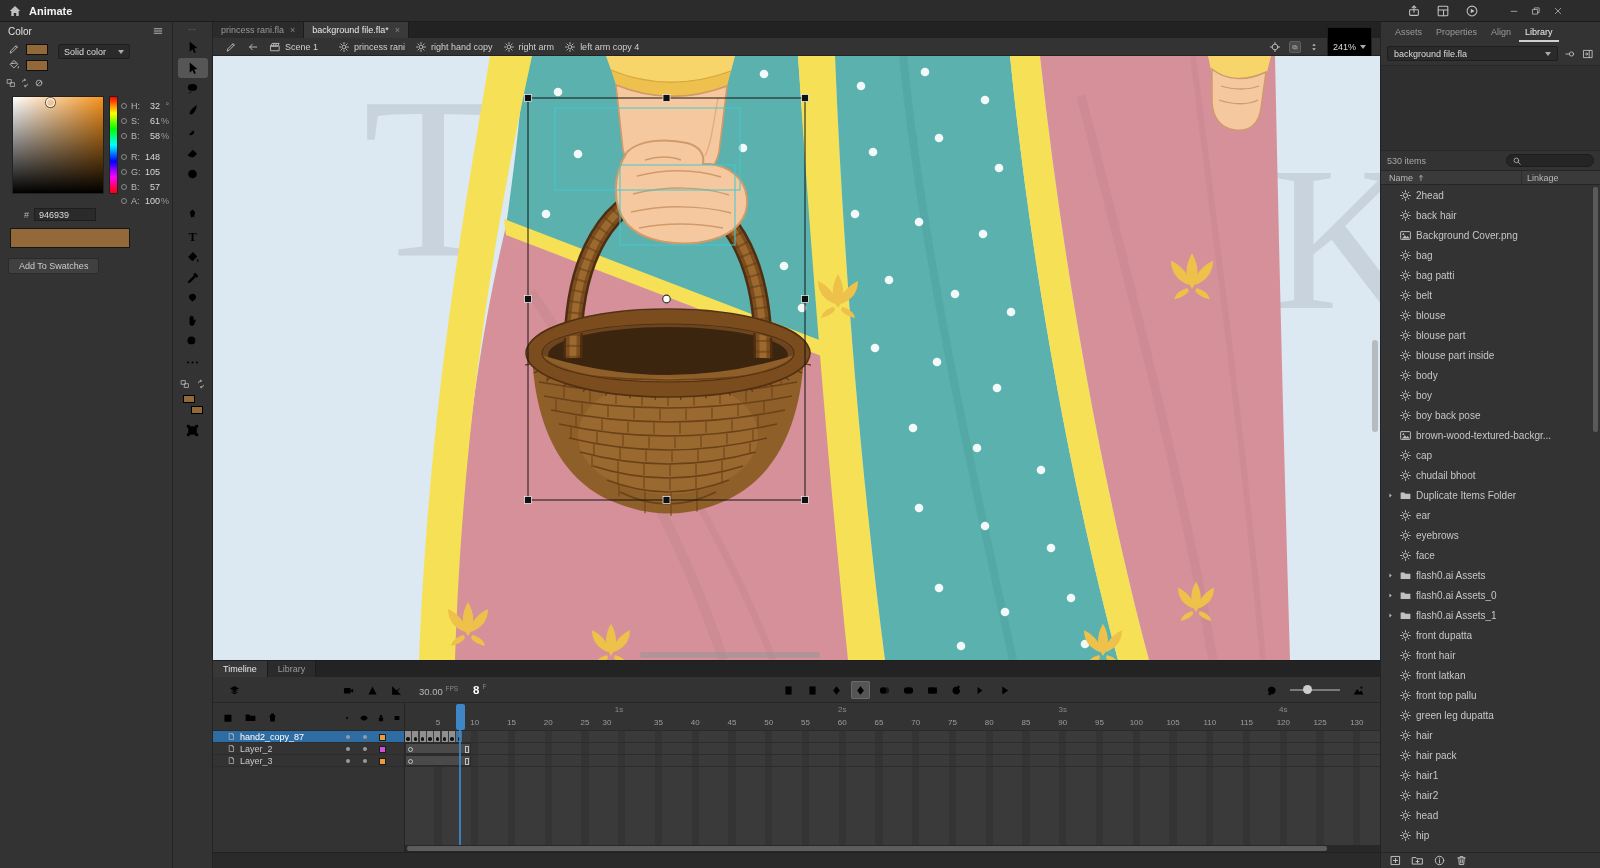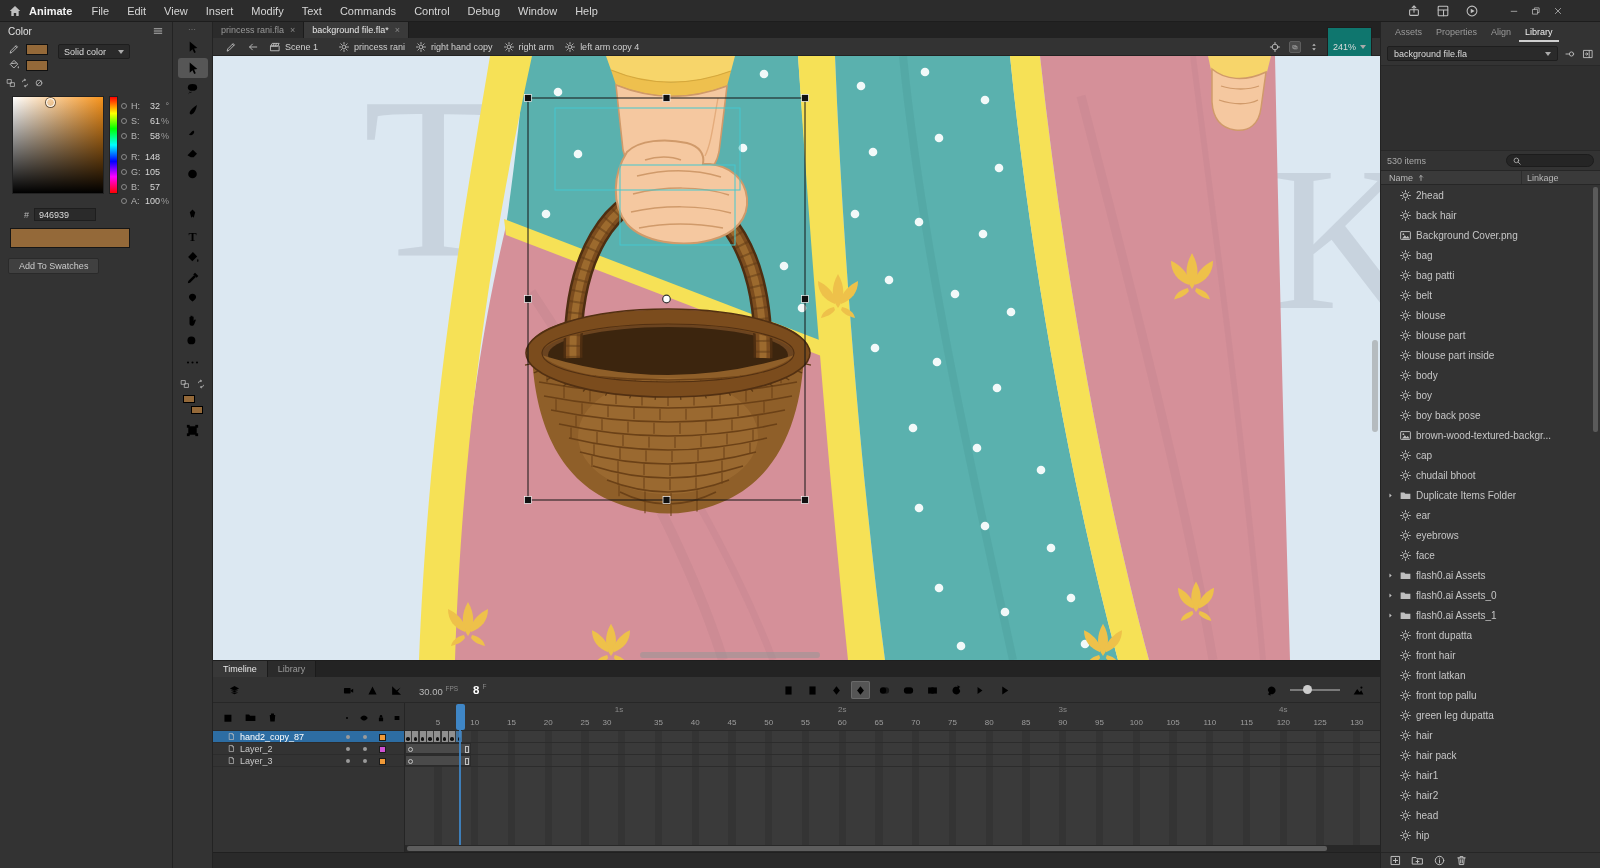--- a/index.html
+++ b/index.html
@@ -61,21 +61,21 @@
 
 
 #doc-tabs{position:absolute;left:213px;top:22px;width:1167px;height:16px;background:#222;display:flex}
 .dtab{height:16px;padding:0 8px;display:flex;align-items:center;gap:6px;font-size:9px;color:#999;background:#2b2b2b;border-right:1px solid #1b1b1b}
 .dtab.active{background:#3a3a3a;color:#e8e8e8}
 .dtab .x{font-size:9px;color:#888}
 #edit-bar{position:absolute;left:213px;top:38px;width:1167px;height:18px;background:#333;border-bottom:1px solid #232323;display:flex;align-items:center;font-size:9px;color:#cfcfcf;padding-left:12px;gap:10px}
 .crumb{display:flex;align-items:center;gap:4px;margin-right:10px}
 #eb-right{margin-left:auto;display:flex;align-items:center;gap:8px;padding-right:8px}
 .active-box{background:#4a4a4a;border:1px solid #5e5e5e;border-radius:2px;padding:2px}
-.zoom-box{display:flex;align-items:center;gap:4px;background:#0f766e;border:1px solid #1e1e1e;padding:14px 5px;font-size:9px;color:#ddd;min-width:44px}
+.zoom-box{display:flex;align-items:center;gap:4px;background:#000000;border:1px solid #1e1e1e;padding:14px 5px;font-size:9px;color:#ddd;min-width:44px}
 
 
 #canvas{position:absolute;left:213px;top:56px;width:1167px;height:604px;overflow:hidden;background:#dce8f2}
 #stage-svg{display:block}
 #stage-svg .wm{fill:#b9c3cf;opacity:.55;font-family:"Liberation Serif",serif}
 #stage-svg .dot{fill:#fff;opacity:.92}
 #stage-svg .orn{fill:#eec14a}
 #stage-svg .subsel{fill:none;stroke:#45c8cf;stroke-width:1}
 #stage-svg .bbox{fill:none;stroke:#151515;stroke-width:1}
 #stage-svg .hnd{fill:#101010;stroke:#fafafa;stroke-width:.7}
@@ -170,34 +170,20 @@
 </head>
 <body>
 
 <div id="menubar">
   <span class="ic i14">
       <svg viewBox="0 0 16 16">
         <path class="f" d="M8 2.2 L14 8 L12.2 8 L12.2 13.8 L9.4 13.8 L9.4 10.2 L6.6 10.2 L6.6 13.8 L3.8 13.8 L3.8 8 L2 8 Z"></path>
       </svg>
     </span>
   <span id="app-name">Animate</span>
-  <div id="menus">
-
-  <span class="mb-item">File</span>
-      <span class="mb-item">Edit</span>
-      <span class="mb-item">View</span>
-      <span class="mb-item">Insert</span>
-      <span class="mb-item">Modify</span>
-      <span class="mb-item">Text</span>
-      <span class="mb-item">Commands</span>
-      <span class="mb-item">Control</span>
-      <span class="mb-item">Debug</span>
-      <span class="mb-item">Window</span>
-      <span class="mb-item">Help</span>
-    </div>
   <div id="mb-right">
     <span class="ic i14">
         <svg viewBox="0 0 16 16">
           <rect x="3" y="6.5" width="10" height="6.5" rx="1"></rect>
           <path d="M8 9.5 L8 2.2 M5.8 4.3 L8 2 L10.2 4.3"></path>
         </svg>
       </span>
     <span class="ic i14">
         <svg viewBox="0 0 16 16">
           <rect x="2.5" y="2.5" width="11" height="11" rx="1"></rect>

